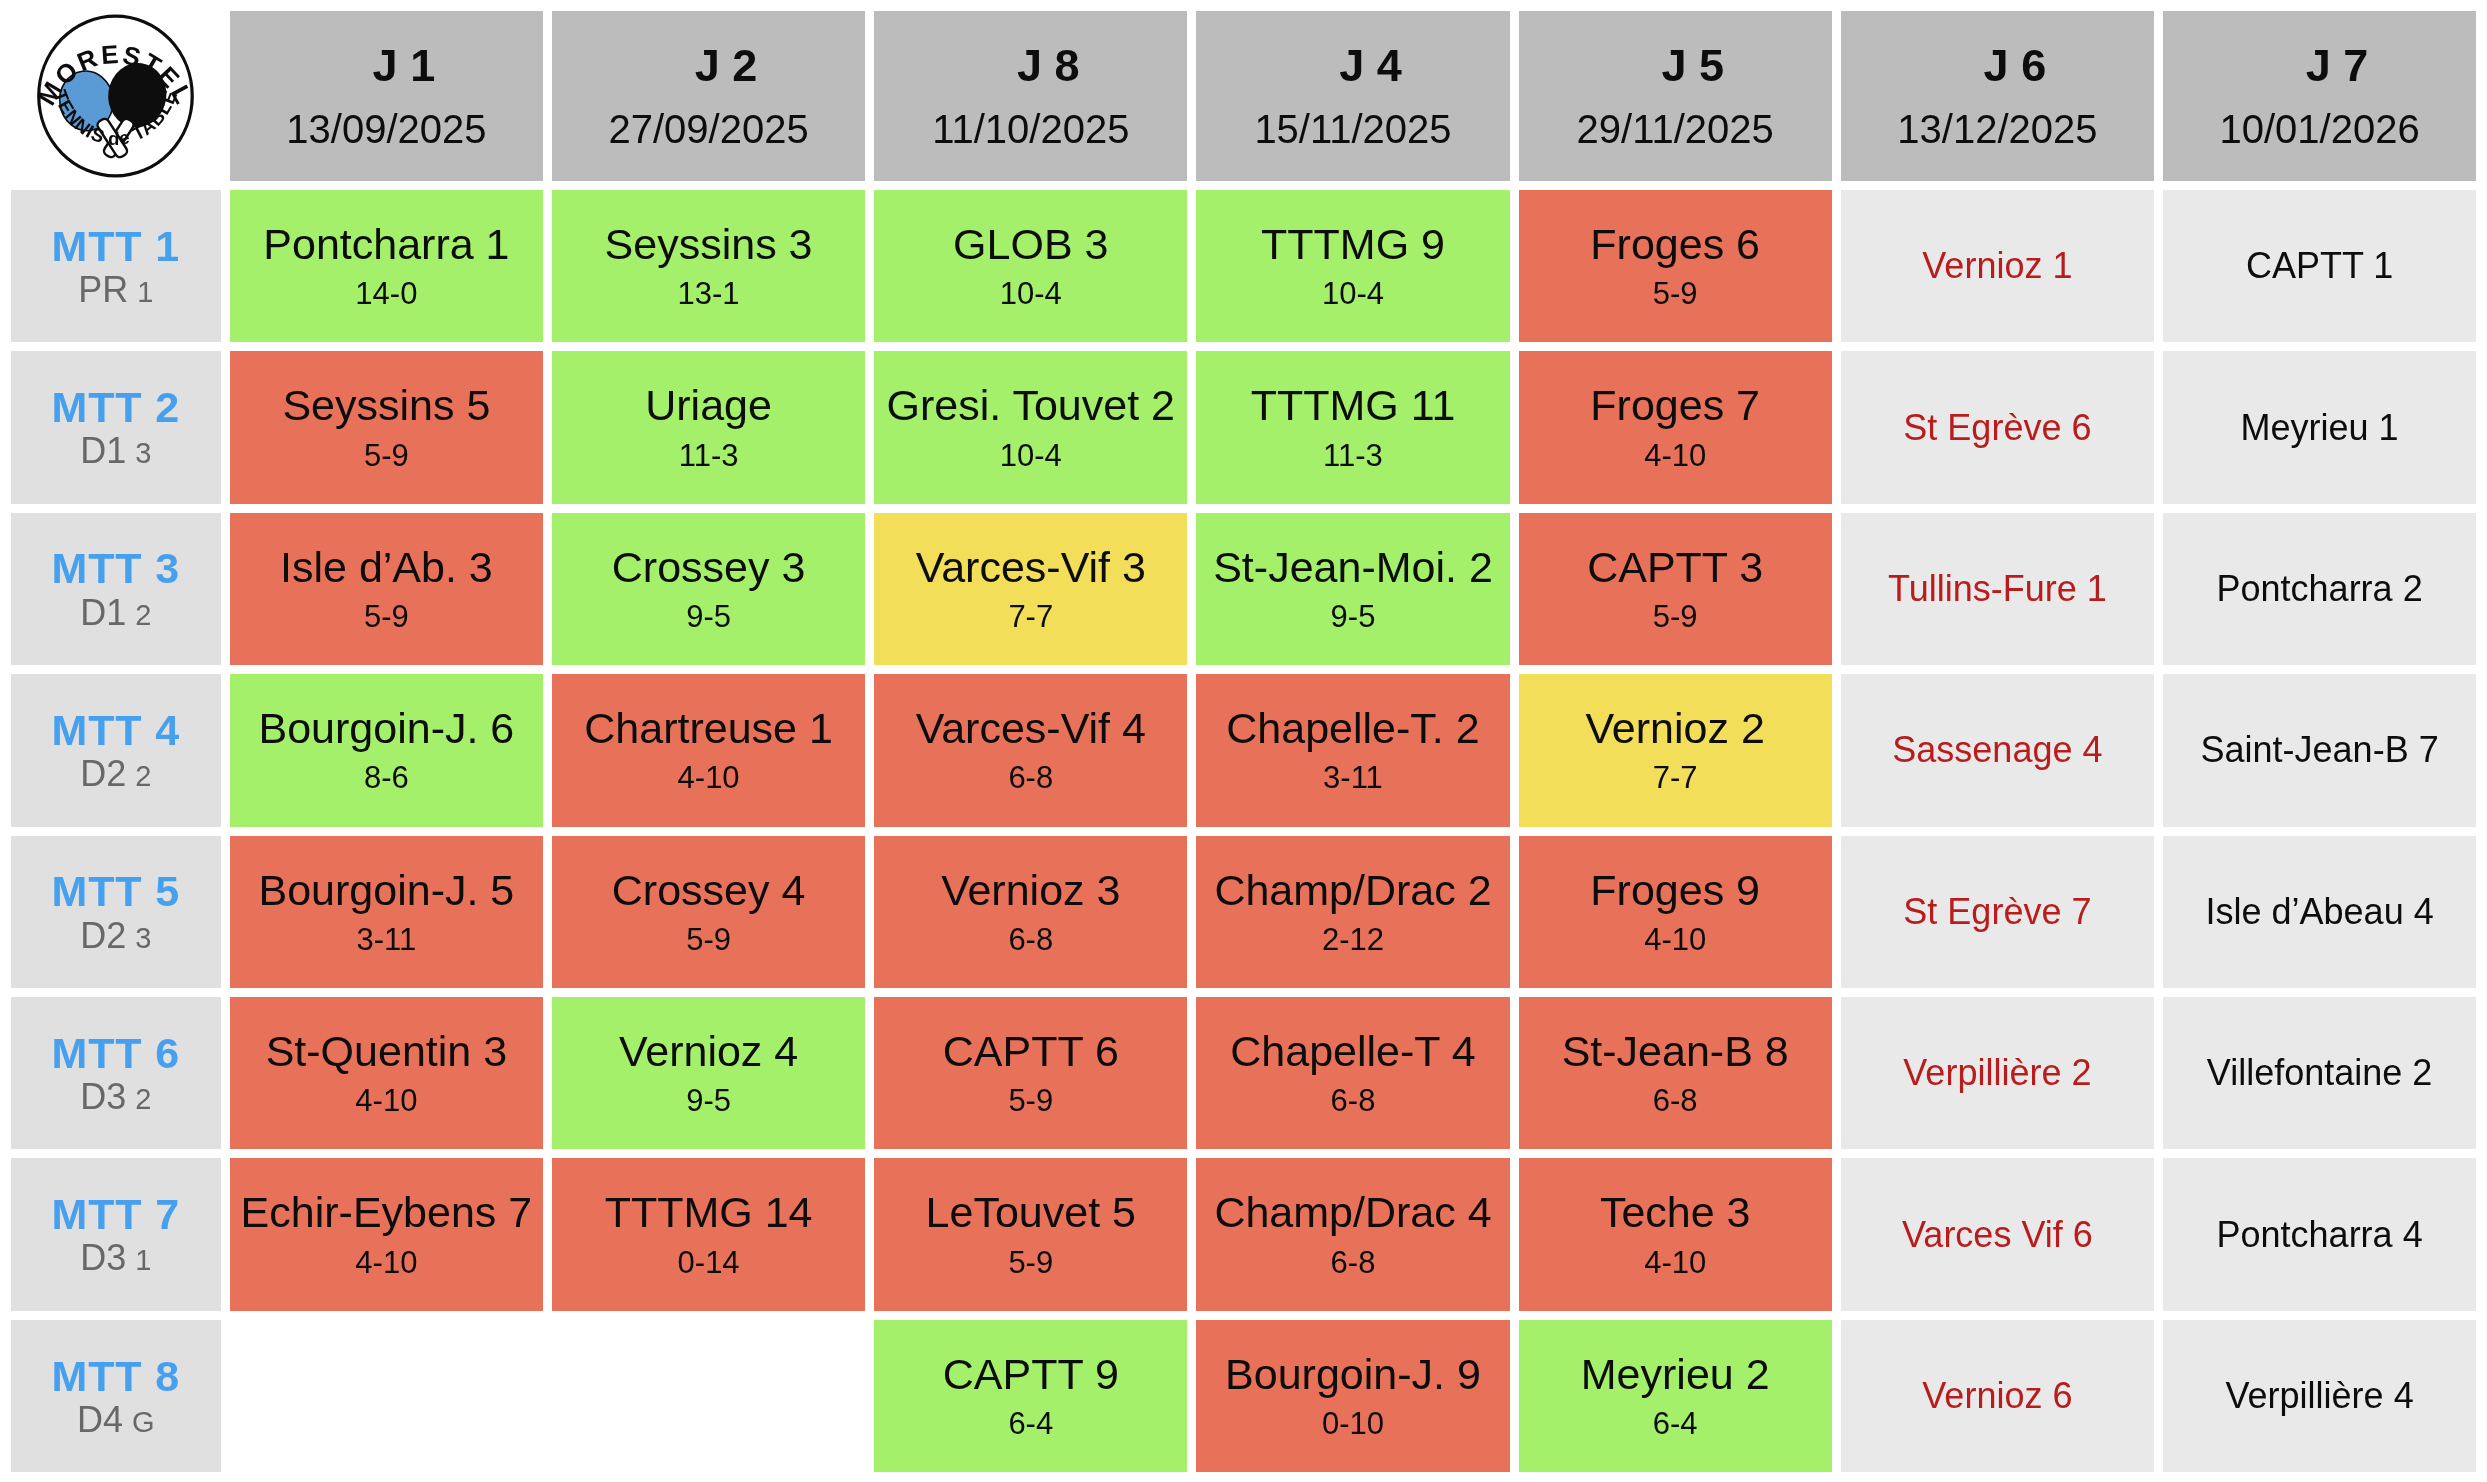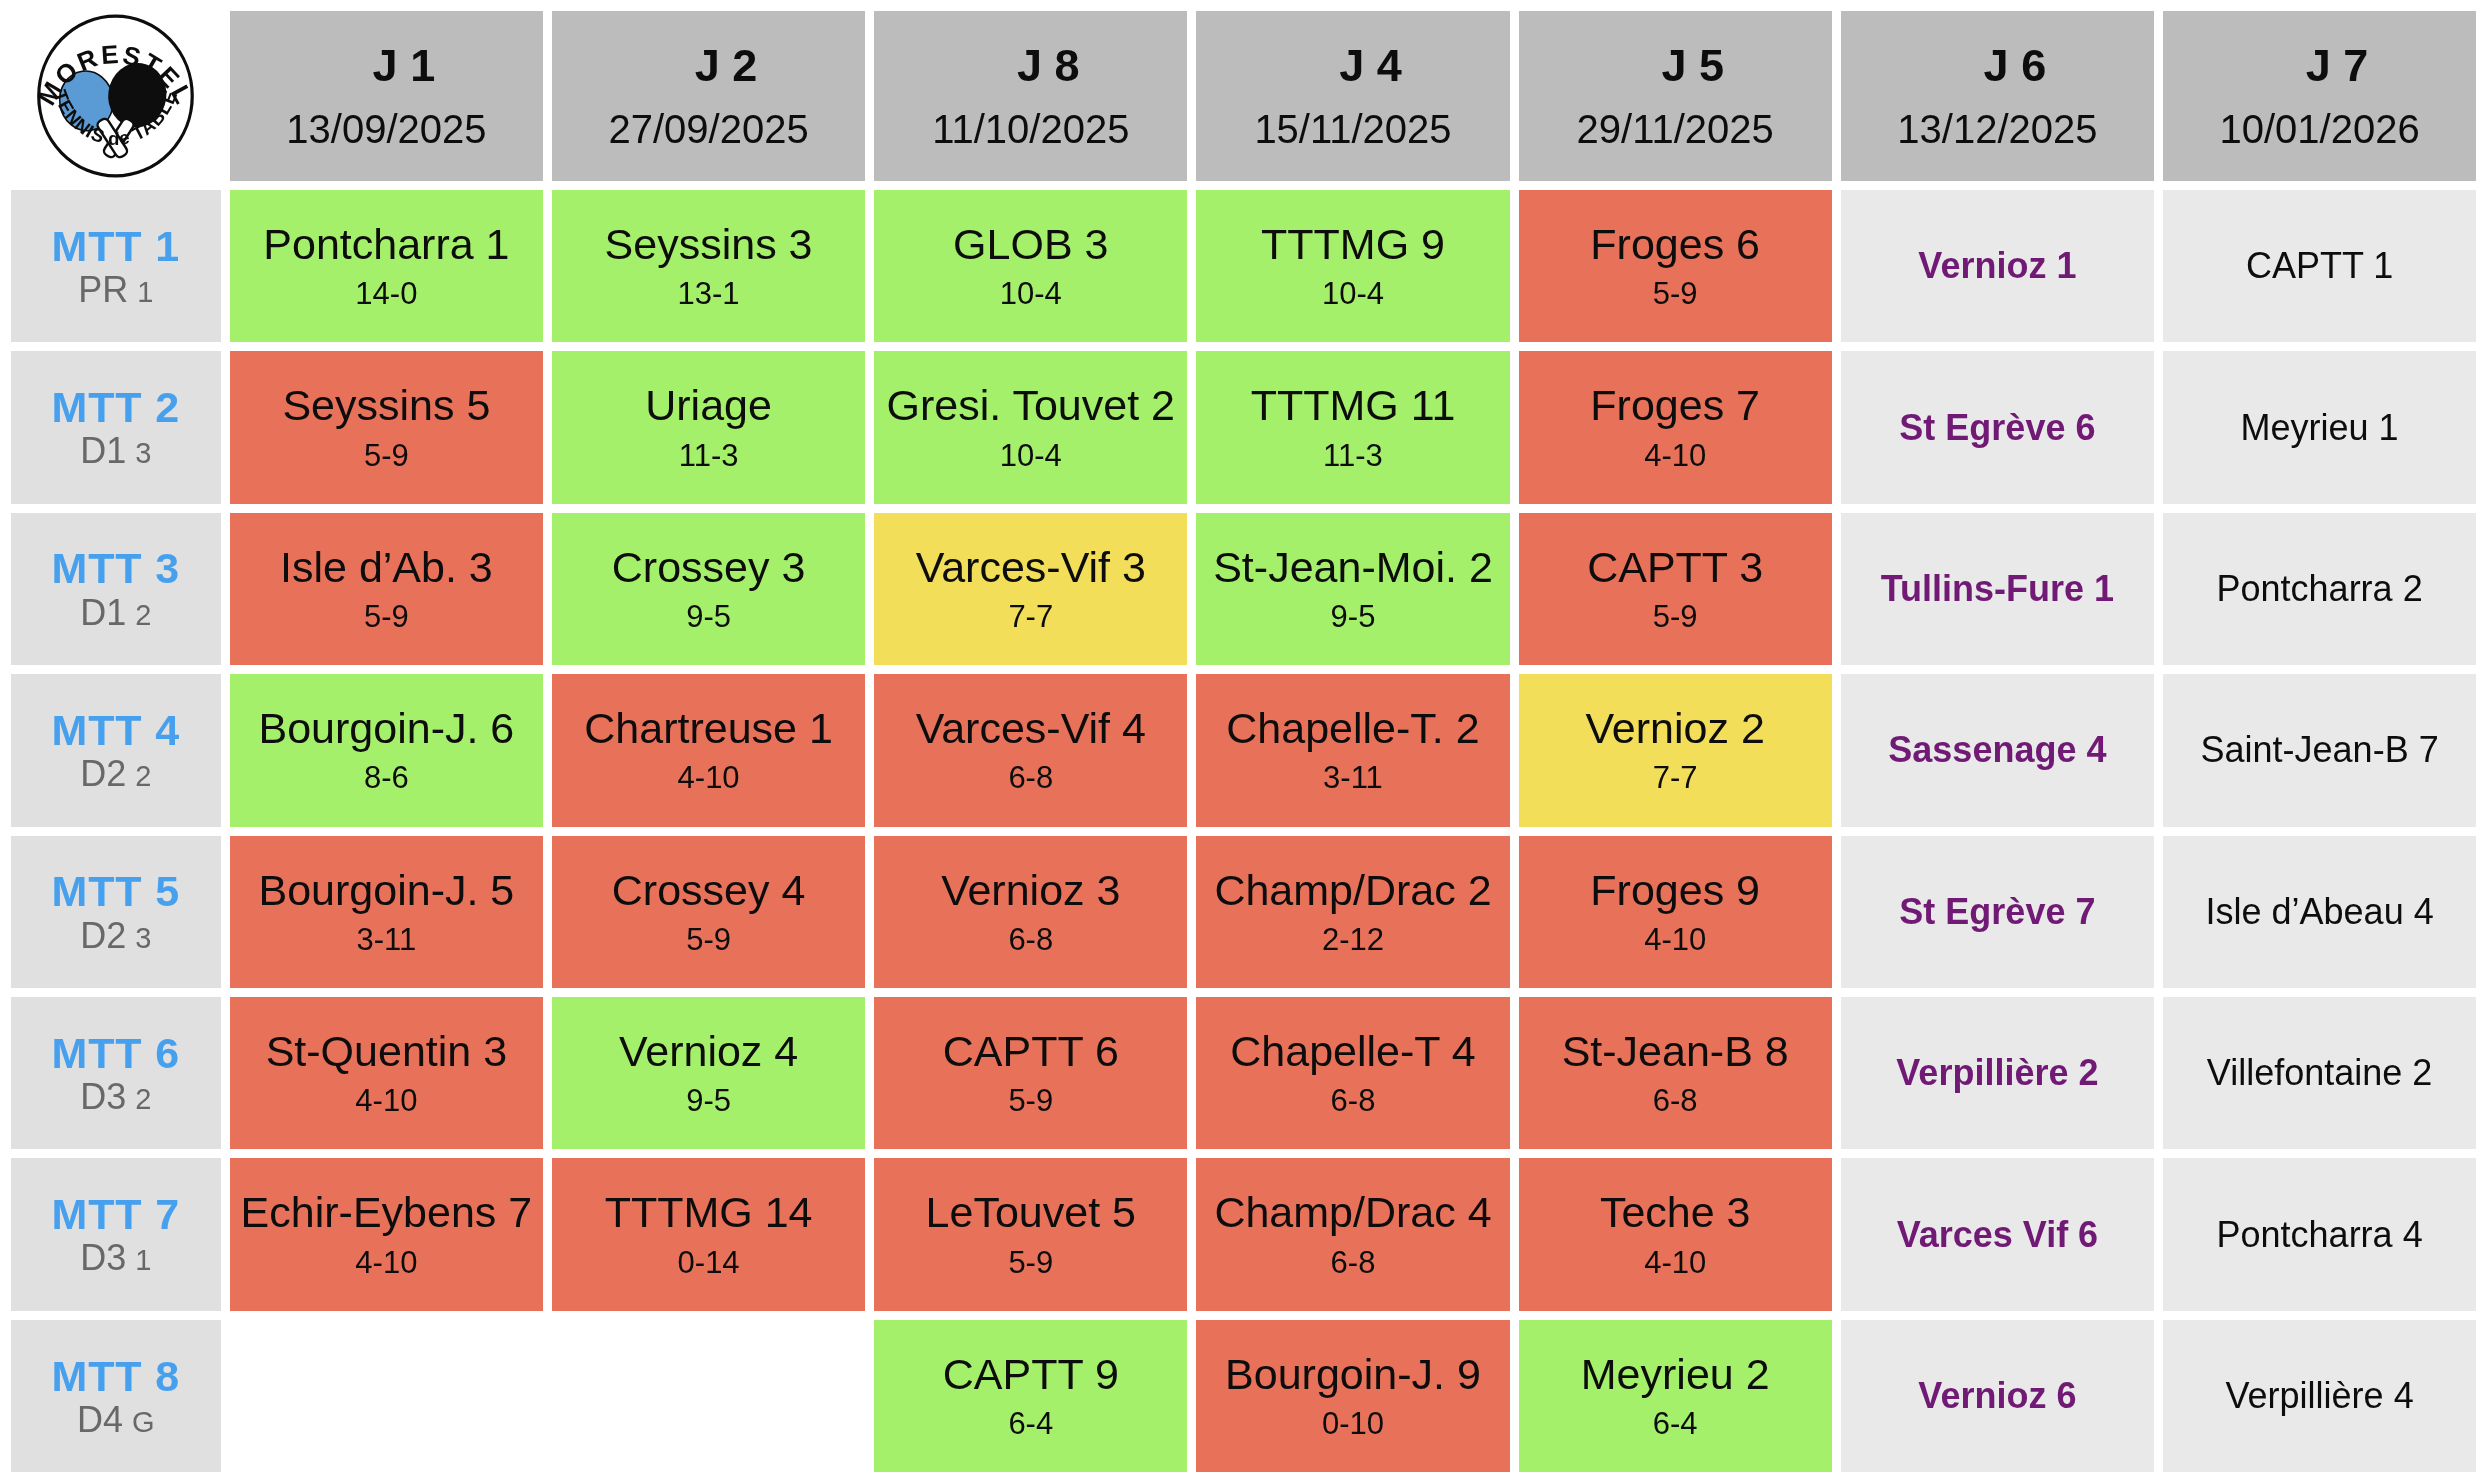--- a/index.html
+++ b/index.html
@@ -30,21 +30,21 @@
   
   .result-cell.win{background:#a5f06b;}
   .result-cell.loss{background:#e8715a;}
   .result-cell.draw{background:#f2de58;}
   .result-cell.empty{background:transparent;}
   .opponent{font-size:43px;color:#0d0d0d;}
   .score{font-size:31px;margin-top:9px;color:#0d0d0d;}
   
   .future-cell{background:#e9e9e9;}
   .future-name{font-size:36px;color:#0d0d0d;}
-  .future-cell.j6 .future-name{color:#701a75;font-weight:bold;}
+  .future-cell.j6 .future-name{color:#b91c1c;}
 </style>
 </head>
 <body>
 
 <div class="page">
   <div id="grid">
 
     <div class="cell logo-cell">
       <svg width="177" height="168" viewBox="0 0 200 208" xmlns="http://www.w3.org/2000/svg">
         <ellipse cx="100" cy="104" rx="95" ry="99" fill="#ffffff" stroke="#0d0d0d" stroke-width="4"></ellipse>

